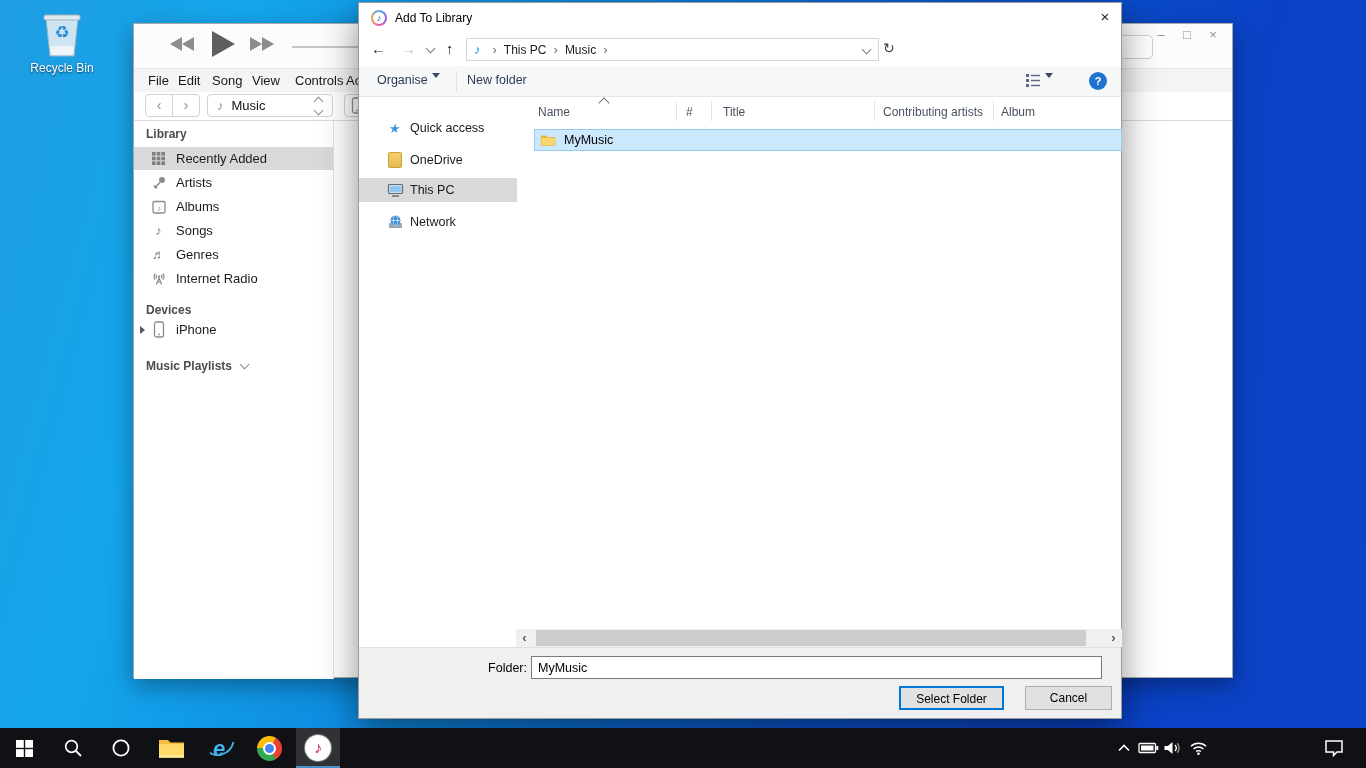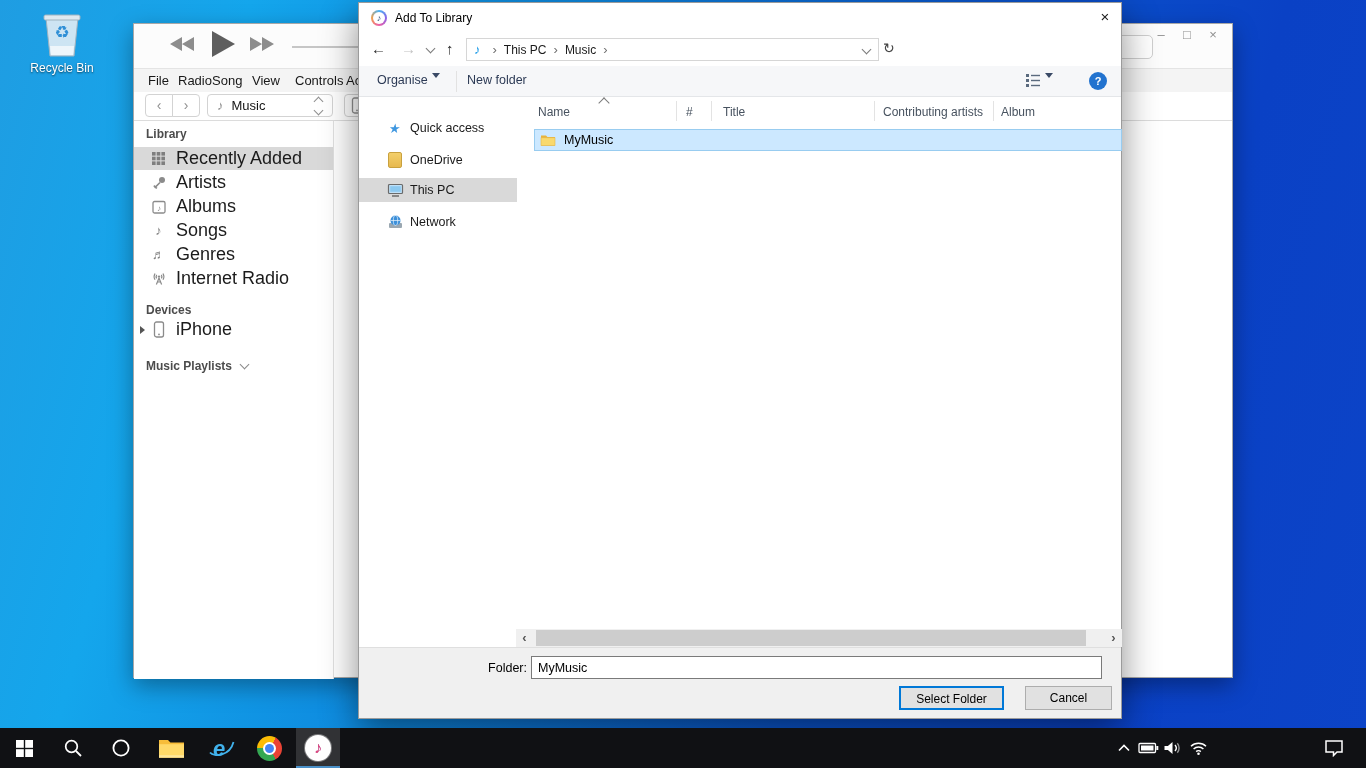--- a/index.html
+++ b/index.html
@@ -33,21 +33,21 @@
   .chev{width:6px;height:6px;border-left:1.4px solid #8f8f8f;border-top:1.4px solid #8f8f8f;display:inline-block;}
   .chev.up{transform:rotate(45deg);}
   .chev.down{transform:rotate(225deg);}
   .it-phone{left:210px;top:2px;width:26px;height:23px;border:1px solid #d3d3d3;border-radius:4px;background:#fff;
             box-sizing:border-box;display:flex;align-items:center;justify-content:center;}
   .it-side{left:0;top:97px;width:200px;height:558px;background:#fff;border-right:1px solid #e0e0e0;box-sizing:border-box;}
   .it-sec{position:absolute;left:12px;font-size:12px;font-weight:bold;color:#4c4c4c;}
   .it-row{position:absolute;left:0;width:199px;height:23px;display:flex;align-items:center;}
   .it-row.sel{background:#d9d9d9;}
   .it-row .ic{width:17px;margin-left:16px;display:flex;justify-content:center;color:#828282;font-size:13px;}
-  .it-row .tx{margin-left:9px;font-size:18px;color:#1b1b1b;}
+  .it-row .tx{margin-left:9px;font-size:13px;color:#1b1b1b;}
   .disc{width:0;height:0;border-top:4px solid transparent;border-bottom:4px solid transparent;border-left:5px solid #555;
         position:absolute;left:6px;top:8px;}
 
   
   .dlg{left:358px;top:2px;width:764px;height:717px;background:#fff;border:1px solid #9b9b9b;box-sizing:border-box;
        z-index:3;box-shadow:0 12px 34px rgba(0,0,0,.45);}
   .dlg-title{left:0;top:0;width:100%;height:30px;background:#fff;}
   .dlg-title .t{position:absolute;left:36px;top:8px;font-size:12px;color:#000;}
   .dlg-ico{position:absolute;left:12px;top:7px;width:16px;height:16px;border-radius:50%;
            background:conic-gradient(#49b2f2,#8a64e8,#ec5fa8,#f0a24e,#49b2f2);display:flex;align-items:center;justify-content:center;}
@@ -141,21 +141,21 @@
       </div>
       <div class="abs it-vol"></div>
       <div class="abs it-search-sliver"></div>
       <div class="abs it-ctl" style="left:1018px">–</div>
       <div class="abs it-ctl" style="left:1044px">□</div>
       <div class="abs it-ctl" style="left:1070px">×</div>
     </div>
 
     <div class="abs it-menubar">
       <span style="left:14px">File</span>
-      <span style="left:44px">Radio</span>
+      <span style="left:44px">Edit</span>
       <span style="left:78px">Song</span>
       <span style="left:118px">View</span>
       <span style="left:161px">Controls</span>
       <span style="left:212px">Ac</span>
     </div>
 
     <div class="abs it-navrow">
       <div class="abs it-navbtn" style="left:11px;border-radius:4px 0 0 4px">‹</div>
       <div class="abs it-navbtn" style="left:38px;border-radius:0 4px 4px 0">›</div>
       <div class="abs it-selector">

